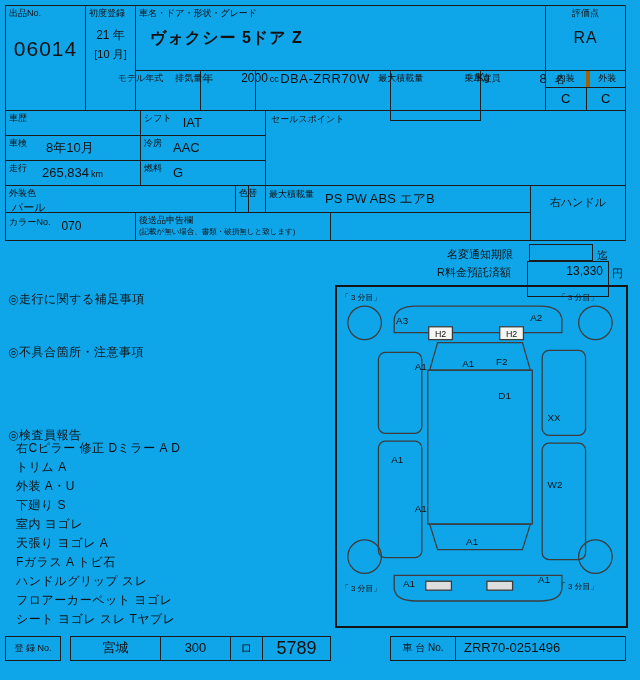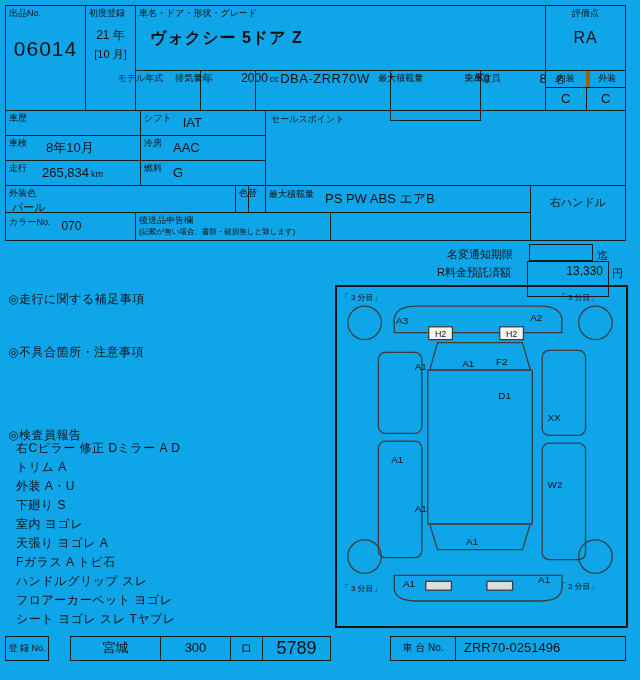--- a/index.html
+++ b/index.html
@@ -201,21 +201,21 @@
       <text x="210" y="300">A1</text>
     </g>
     <g font-size="8" fill="#111">
       <text x="4" y="13">「 3 分目」</text>
       <text x="224" y="13">「 3 分目」</text>
       <text x="4" y="308">「 3 分目」</text>
       <text x="224" y="306">「 3 分目」</text>
     </g>
   </svg>
 
-  <div class="cell center" style="left:5px;top:636px;width:44px;height:25px;font-size:9px;line-height:22px">登 録 No.</div>
+  <div class="cell center" style="left:5px;top:636px;width:56px;height:25px;font-size:9px;line-height:22px">登 録 No.</div>
   <div class="cell center" style="left:70px;top:636px;width:91px;height:25px;font-size:13px;line-height:22px">宮城</div>
   <div class="cell center" style="left:160px;top:636px;width:71px;height:25px;font-size:13px;line-height:22px">300</div>
   <div class="cell center" style="left:230px;top:636px;width:33px;height:25px;font-size:12px;line-height:22px">ロ</div>
   <div class="cell center" style="left:262px;top:636px;width:69px;height:25px;font-size:18px;line-height:22px">5789</div>
 
   <div class="cell center" style="left:390px;top:636px;width:66px;height:25px;font-size:10px;line-height:22px">車 台 No.</div>
   <div class="cell" style="left:455px;top:636px;width:171px;height:25px;font-size:13px;line-height:22px;padding-left:8px">ZRR70-0251496</div>
 
 </div>
 

